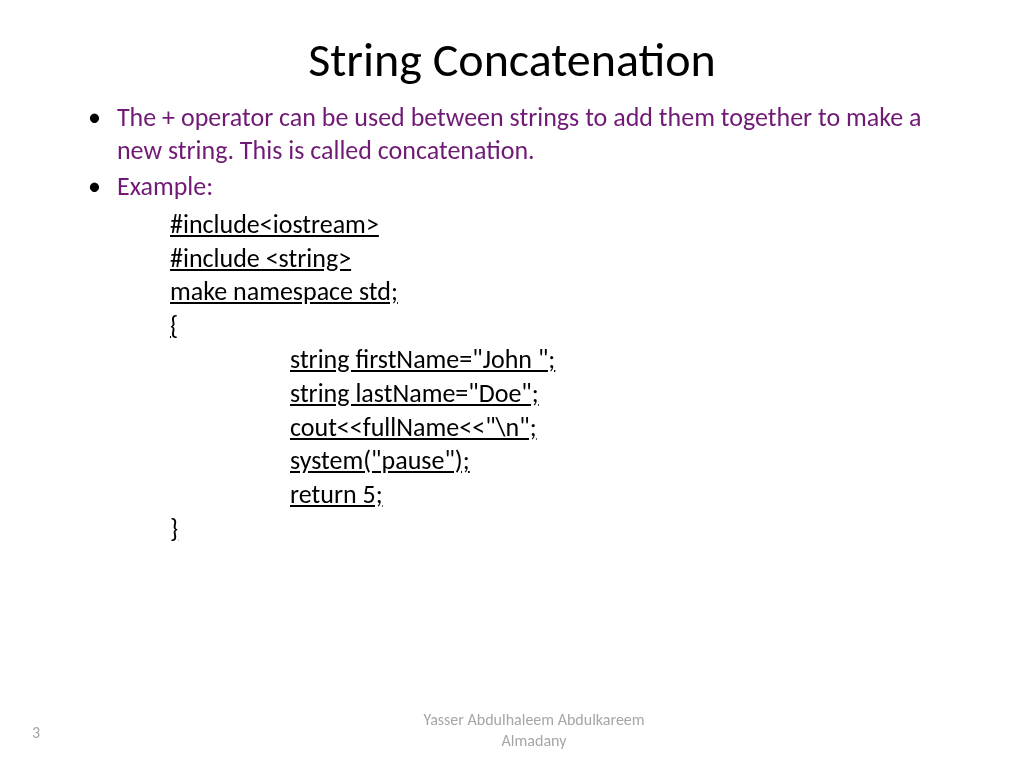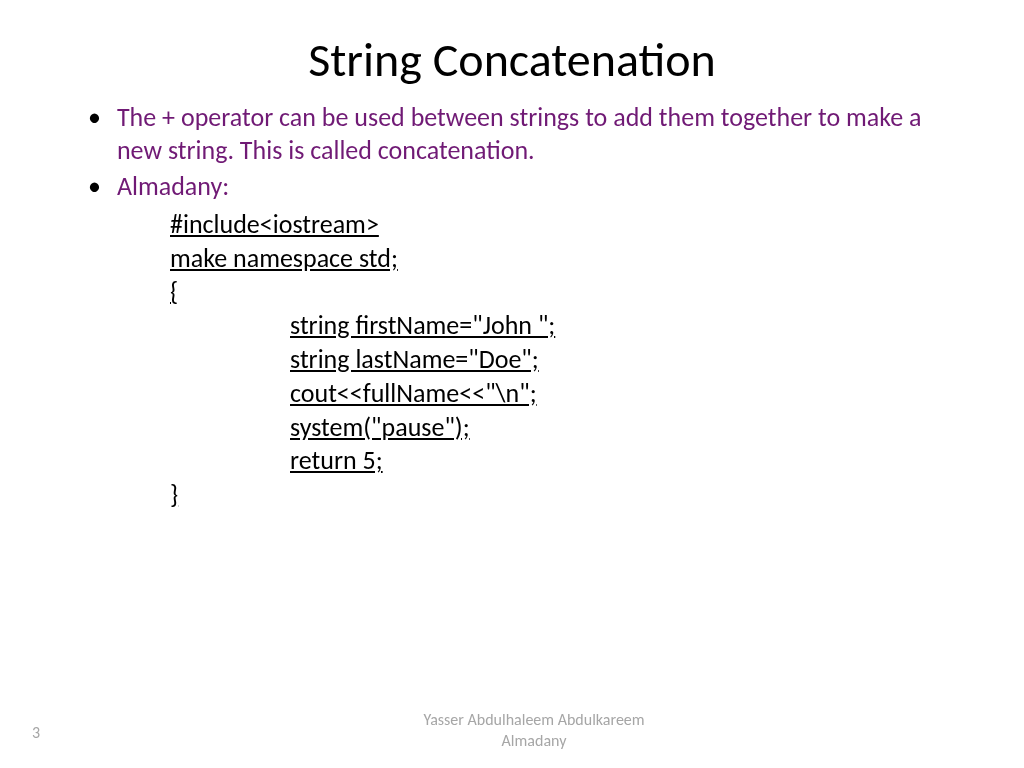--- a/index.html
+++ b/index.html
@@ -91,25 +91,26 @@
 <div class="slide">
   <h1 class="title">String Concatenation</h1>
 
   <div class="content">
     <div class="bullet-item">
       <span class="bullet">•</span>
       <span class="bullet-text">The + operator can be used between strings to add them together to make a new string. This is called concatenation.</span>
     </div>
     <div class="bullet-item">
       <span class="bullet">•</span>
-      <span class="bullet-text">Almadany:</span>
+      <span class="bullet-text">Example:</span>
     </div>
 
     <div class="code-block">
       <div class="code-line">#include&lt;iostream&gt;</div>
+      <div class="code-line">#include &lt;string&gt;</div>
       <div class="code-line">make namespace std;</div>
       <div class="code-line">{</div>
       <div class="code-line code-indent">string firstName="John ";</div>
       <div class="code-line code-indent">string lastName="Doe";</div>
       <div class="code-line code-indent">cout&lt;&lt;fullName&lt;&lt;"\n";</div>
       <div class="code-line code-indent">system("pause");</div>
       <div class="code-line code-indent">return 5;</div>
       <div class="code-line">}</div>
     </div>
   </div>

